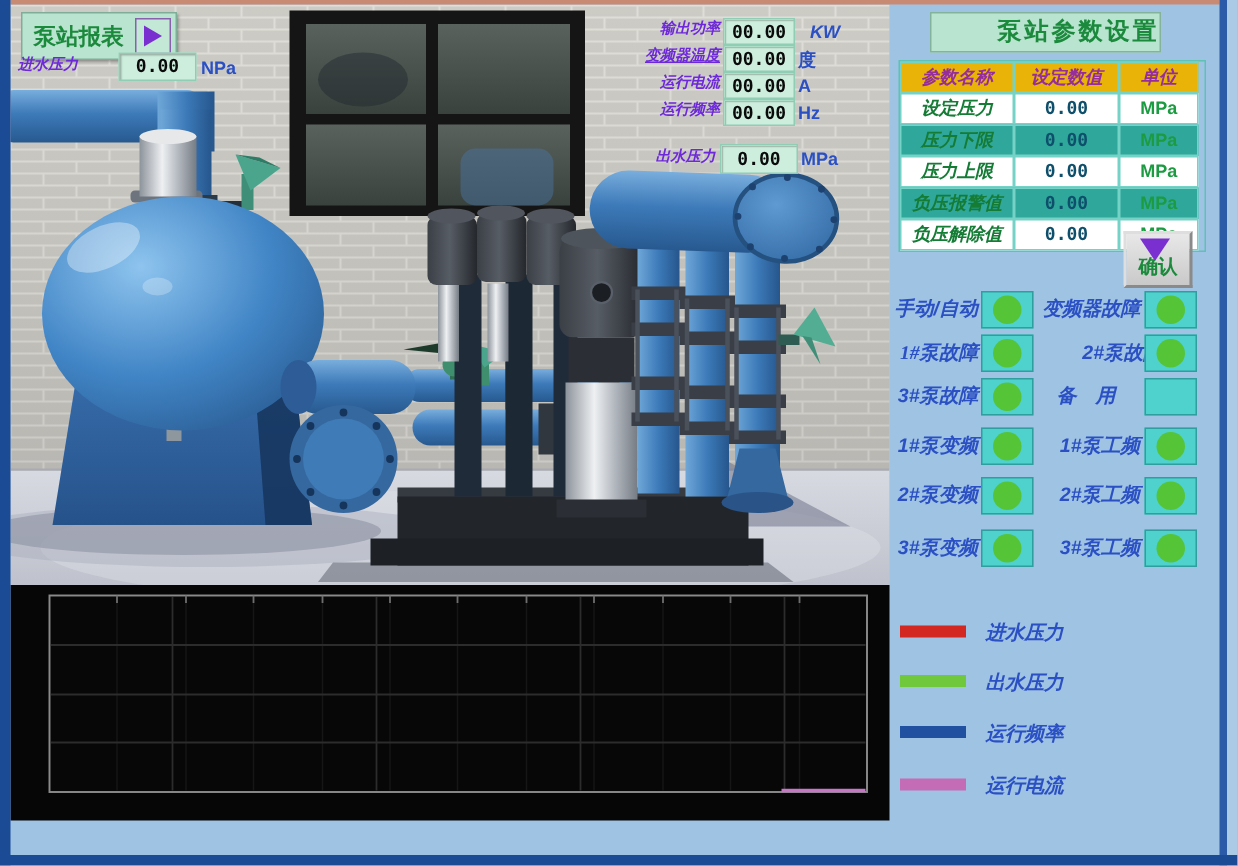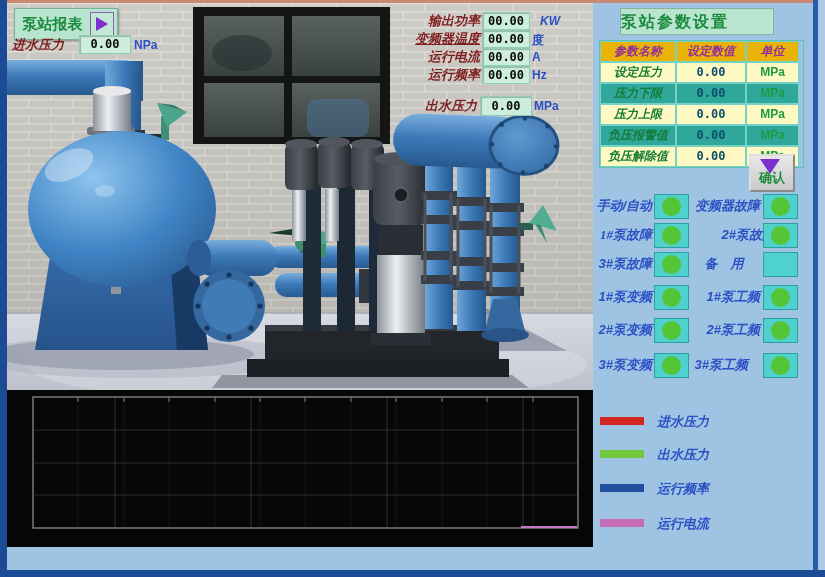--- a/index.html
+++ b/index.html
@@ -11,48 +11,48 @@
   .edge.left{left:0;top:0;width:7px;height:577px;background:#1c4b95;}
   .edge.bottom{left:0;top:570px;width:825px;height:7px;background:#1c4b95;}
   .edge.right{left:813px;top:0;width:5px;height:577px;background:#2a5aa8;}
   .edge.farright{left:818px;top:0;width:7px;height:577px;background:#aacae6;}
 
   
   #scene{position:absolute;left:7px;top:3px;width:586px;height:387px;background:#c8c6c0;}
   #scene svg{display:block;}
 
   
-  .lbl{position:absolute;color:#7f1d1d;font-weight:bold;font-style:italic;
-       font-size:13px;white-space:nowrap;line-height:1.1;}
+  .lbl{position:absolute;color:#6d28d9;font-weight:bold;font-style:italic;
+       font-size:10px;white-space:nowrap;line-height:1.1;}
   .lbl.r{text-align:right;}
   .unit{position:absolute;color:#2b50c4;font-weight:bold;font-size:12px;white-space:nowrap;}
   .valbox{position:absolute;background:#cdeedd;border:1px solid #8fcdb4;
           box-shadow:inset 1px 1px 1px rgba(0,0,0,.25);color:#0a0a0a;
           font:bold 12px "DejaVu Sans Mono",monospace;text-align:center;}
 
   
   #report-btn{position:absolute;left:14px;top:8px;width:102px;height:30px;background:#b9e4cf;
       border:1px solid #7fae98;box-shadow:1px 1px 2px rgba(0,0,0,.35);display:flex;
       align-items:center;cursor:pointer;}
   #report-btn .txt{flex:1;text-align:center;color:#1b8a3c;font-weight:bold;font-size:15px;}
   #report-btn .ibox{width:22px;height:22px;margin-right:3px;background:#c3e9d6;
       border:1px solid #8a5fae;display:flex;align-items:center;justify-content:center;}
   .tri-right{width:0;height:0;border-left:12px solid #7a2fd0;border-top:7px solid transparent;
       border-bottom:7px solid transparent;}
 
   
   #settings-title{position:absolute;left:620px;top:8px;width:152px;height:25px;background:#b9e4cf;
       border:1px solid #84b39c;color:#1b8a3c;font-weight:bold;font-size:16px;
-      text-align:left;line-height:25px;letter-spacing:2px;}
+      text-align:right;line-height:25px;letter-spacing:2px;}
   #ptable{position:absolute;left:599px;top:40px;width:203px;border:1px solid #5fc0b4;
       display:grid;grid-template-columns:76px 70px 53px;}
   #ptable .tc{border:1px solid #74d2c7;font-weight:bold;font-style:italic;font-size:12px;
       text-align:center;line-height:19px;height:19px;overflow:hidden;}
   #ptable .th{background:#eab308;color:#952d9b;}
-  #ptable .r0{background:#fef9c3;}
+  #ptable .r0{background:#ffffff;}
   #ptable .r1{background:#2fa89b;}
   #ptable .name{color:#157c36;}
   #ptable .val{color:#0e4f6b;font-style:normal;font-family:"DejaVu Sans Mono",monospace;}
   #ptable .un{color:#1c9b42;font-style:normal;}
 
   #confirm-btn{position:absolute;left:749px;top:154px;width:42px;height:34px;
       background:linear-gradient(#e8e8e8,#c9c9c9);border:2px outset #dedede;cursor:pointer;}
   .tri-down{position:absolute;left:9px;top:3px;width:0;height:0;
       border-top:15px solid #7a2fd0;border-left:10px solid transparent;border-right:10px solid transparent;}
   #confirm-btn .txt{position:absolute;left:2px;top:13px;width:38px;text-align:center;
@@ -400,21 +400,21 @@
     </div>
   <div class="st-lbl" style="left:688px;top:321px;width:72px;">2#泵工频</div>
   <div class="led-box" style="left:763px;top:318px;">
       <div class="led"></div>
     </div>
 
   <div class="st-lbl" style="left:590px;top:356px;width:62px;">3#泵变频</div>
   <div class="led-box" style="left:654px;top:353px;">
       <div class="led"></div>
     </div>
-  <div class="st-lbl" style="left:688px;top:356px;width:60px;">3#泵工频</div>
+  <div class="st-lbl" style="left:688px;top:356px;width:72px;">3#泵工频</div>
   <div class="led-box" style="left:763px;top:353px;">
       <div class="led"></div>
     </div>
 
   <div class="sw sw0" style="top:417px;"></div>
   <div class="leg-lbl" style="top:413px;">进水压力</div>
   <div class="sw sw1" style="top:450px;"></div>
   <div class="leg-lbl" style="top:446px;">出水压力</div>
   <div class="sw sw2" style="top:484px;"></div>
   <div class="leg-lbl" style="top:480px;">运行频率</div>

